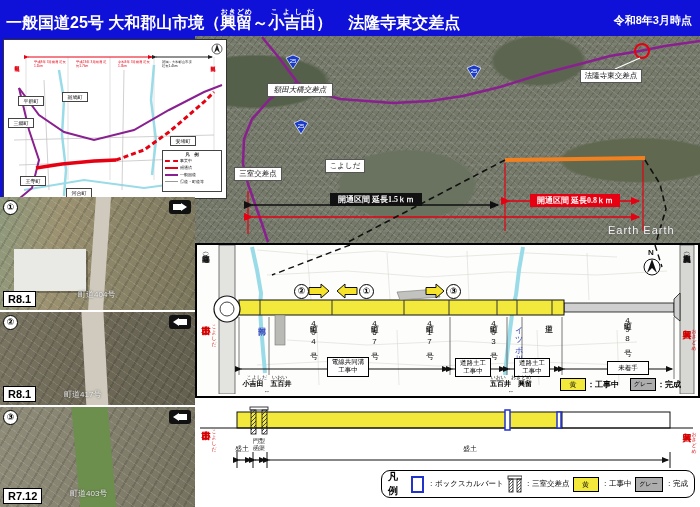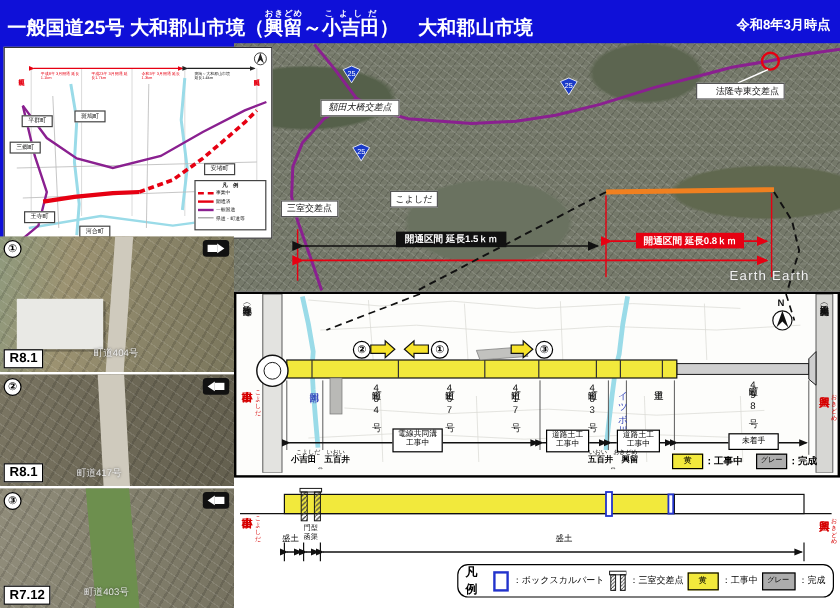--- a/index.html
+++ b/index.html
@@ -32,21 +32,21 @@
     background-color:#75796a;
     background-image:
       radial-gradient(ellipse at 12% 22%, #55604a 0 11%, transparent 12%),
       radial-gradient(ellipse at 68% 12%, #5c6550 0 9%, transparent 10%),
       radial-gradient(ellipse at 42% 72%, #6a7260 0 16%, transparent 17%),
       radial-gradient(ellipse at 88% 60%, #60684f 0 12%, transparent 13%),
       repeating-linear-gradient(37deg, rgba(255,255,255,.10) 0 1px, transparent 1px 6px),
       repeating-linear-gradient(-53deg, rgba(0,0,0,.14) 0 1px, transparent 1px 5px),
       repeating-linear-gradient(0deg, rgba(255,255,255,.05) 0 2px, transparent 2px 11px);}
   .albl{position:absolute;background:#fff;border:1px solid #555;color:#111;font-size:7.5px;text-align:center;line-height:12px;height:12px;}
-  .abox{position:absolute;color:#fff;font-weight:bold;font-size:8px;text-align:center;line-height:13px;height:13px;}
+  .abox{position:absolute;color:#fff;font-weight:bold;font-size:8px;text-align:center;line-height:13px;height:13px;font-family:Liberation Serif, serif;}
   .abox.blk{background:#111;}
   .abox.red{background:#e60012;}
   .wm{position:absolute;color:#f2f2f2;font-size:11px;text-shadow:0 0 2px #555;letter-spacing:1px;}
   
   .photo{left:0;width:195px;overflow:hidden;background:#8a8468;}
   .ph1{top:197px;height:113px;background:linear-gradient(100deg,#8f9a7d 0%,#9c9271 30%,#8a8468 62%,#7a765c 100%);}
   .ph2{top:312px;height:93px;background:linear-gradient(95deg,#7a7562 0%,#6f6a58 40%,#64604f 100%);}
   .ph3{top:407px;height:100px;background:linear-gradient(95deg,#908c7a 0%,#84816e 50%,#767260 100%);}
   .ptex{position:absolute;inset:0;background-image:
       repeating-linear-gradient(35deg, rgba(255,255,255,.10) 0 1px, transparent 1px 7px),
@@ -82,21 +82,21 @@
   .leg .ysw{width:24px;height:13px;border:1px solid #000;background:#f2e93c;font-size:7px;line-height:13px;text-align:center;flex:0 0 auto;}
   .leg .gsw{width:26px;height:13px;border:1px solid #000;background:#adadad;font-size:6px;line-height:13px;text-align:center;flex:0 0 auto;}
 </style>
 </head>
 <body>
 
 <div id="stage">
 
   <div class="abs hdr">
     <div class="abs hdr-title nowrap">
-      <span>一般国道25号 大和郡山市境（</span><ruby><span>興留</span><rt>おきどめ</rt></ruby><span>～</span><ruby><span>小吉田</span><rt>こよしだ</rt></ruby><span>）　大和郡山市境</span>
+      <span>一般国道25号 大和郡山市境（</span><ruby><span>興留</span><rt>おきどめ</rt></ruby><span>～</span><ruby><span>小吉田</span><rt>こよしだ</rt></ruby><span>）　法隆寺東交差点</span>
     </div>
     <div class="abs hdr-date">令和8年3月時点</div>
   </div>
   <div class="abs blue-back"></div>
 
   <div class="abs aerial">
     <svg width="505" height="207" style="position:absolute;left:0;top:0">
       <defs>
         <marker id="aeK" markerWidth="8" markerHeight="8" refX="6" refY="3" orient="auto">
             <path d="M0,0L7,3L0,6z" fill="#111"></path>
@@ -134,21 +134,21 @@
       <g>
           <polygon points="272,32 279,29 286,32 279,43" fill="#1a3ac8" stroke="#fff" stroke-width="0.7"></polygon>
           <text x="279" y="37" font-size="6" fill="#fff" text-anchor="middle">25</text>
         </g>
       <g>
           <polygon points="99,87 106,84 113,87 106,98" fill="#1a3ac8" stroke="#fff" stroke-width="0.7"></polygon>
           <text x="106" y="92" font-size="6" fill="#fff" text-anchor="middle">25</text>
         </g>
     </svg>
     <div class="albl nowrap" style="left:72px;top:47px;width:64px;font-style:italic;">額田大橋交差点</div>
-    <div class="albl nowrap" style="left:385px;top:33px;width:60px;padding-left:12px;">法隆寺東交差点</div>
+    <div class="albl nowrap" style="left:385px;top:33px;width:60px;">法隆寺東交差点</div>
     <div class="albl nowrap" style="left:39px;top:131px;width:46px;">三室交差点</div>
     <div class="albl nowrap" style="left:130px;top:123px;width:38px;">こよしだ</div>
     <div class="abox blk nowrap" style="left:135px;top:157px;width:92px;">開通区間 延長1.5ｋｍ</div>
     <div class="abox red nowrap" style="left:335px;top:158px;width:90px;">開通区間 延長0.8ｋｍ</div>
     <div class="wm" style="left:413px;top:188px;">Earth Earth</div>
   </div>
 
   <div class="abs inset">
     <svg width="222" height="158" style="position:absolute;left:0;top:0">
       <defs>

